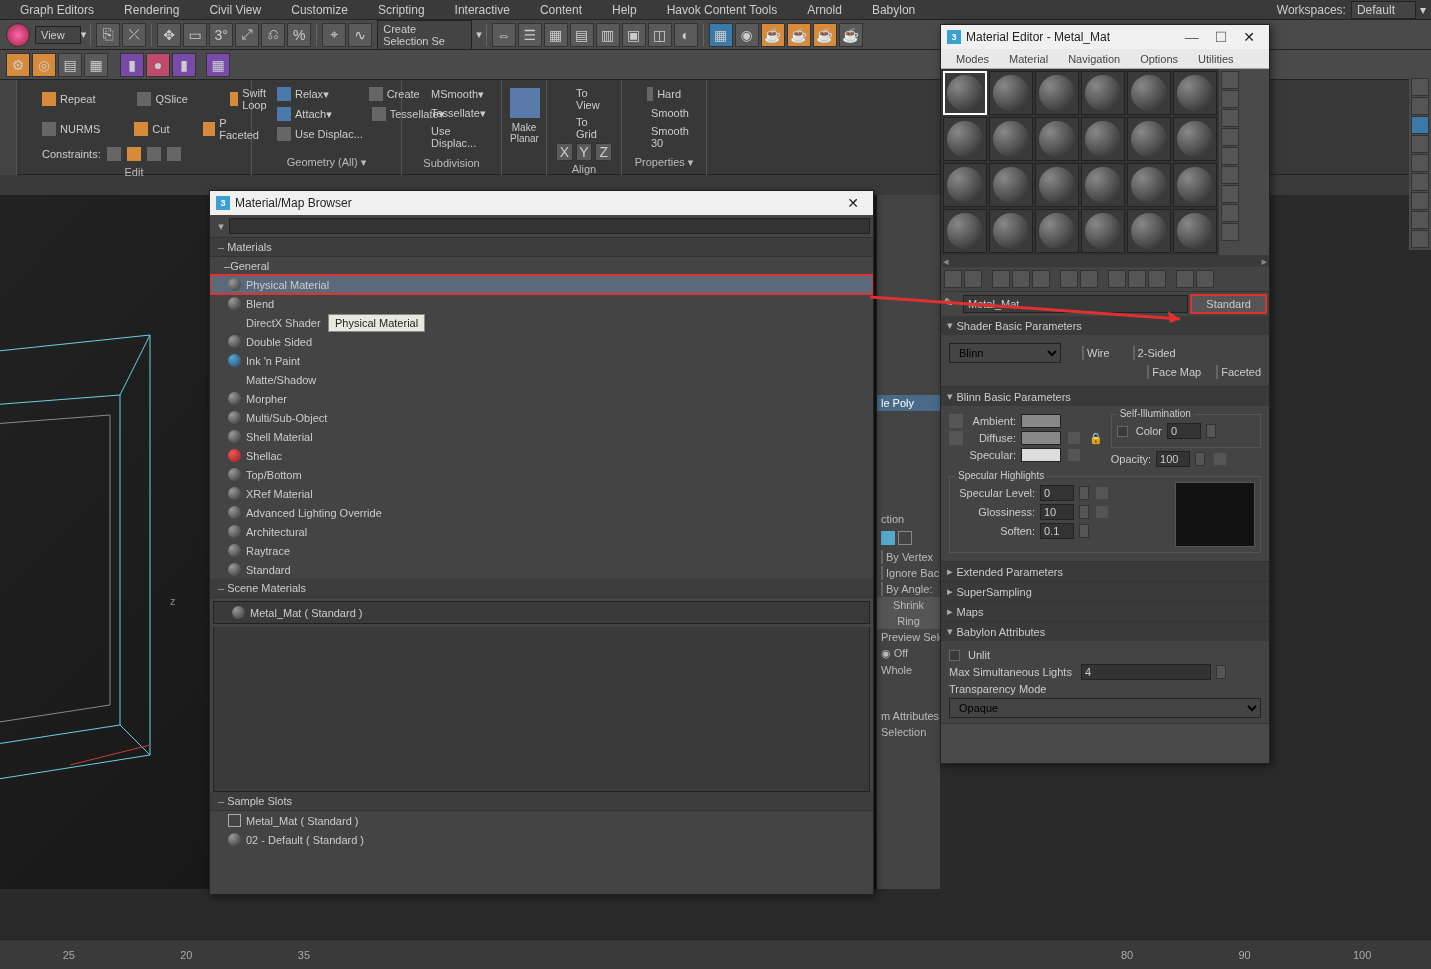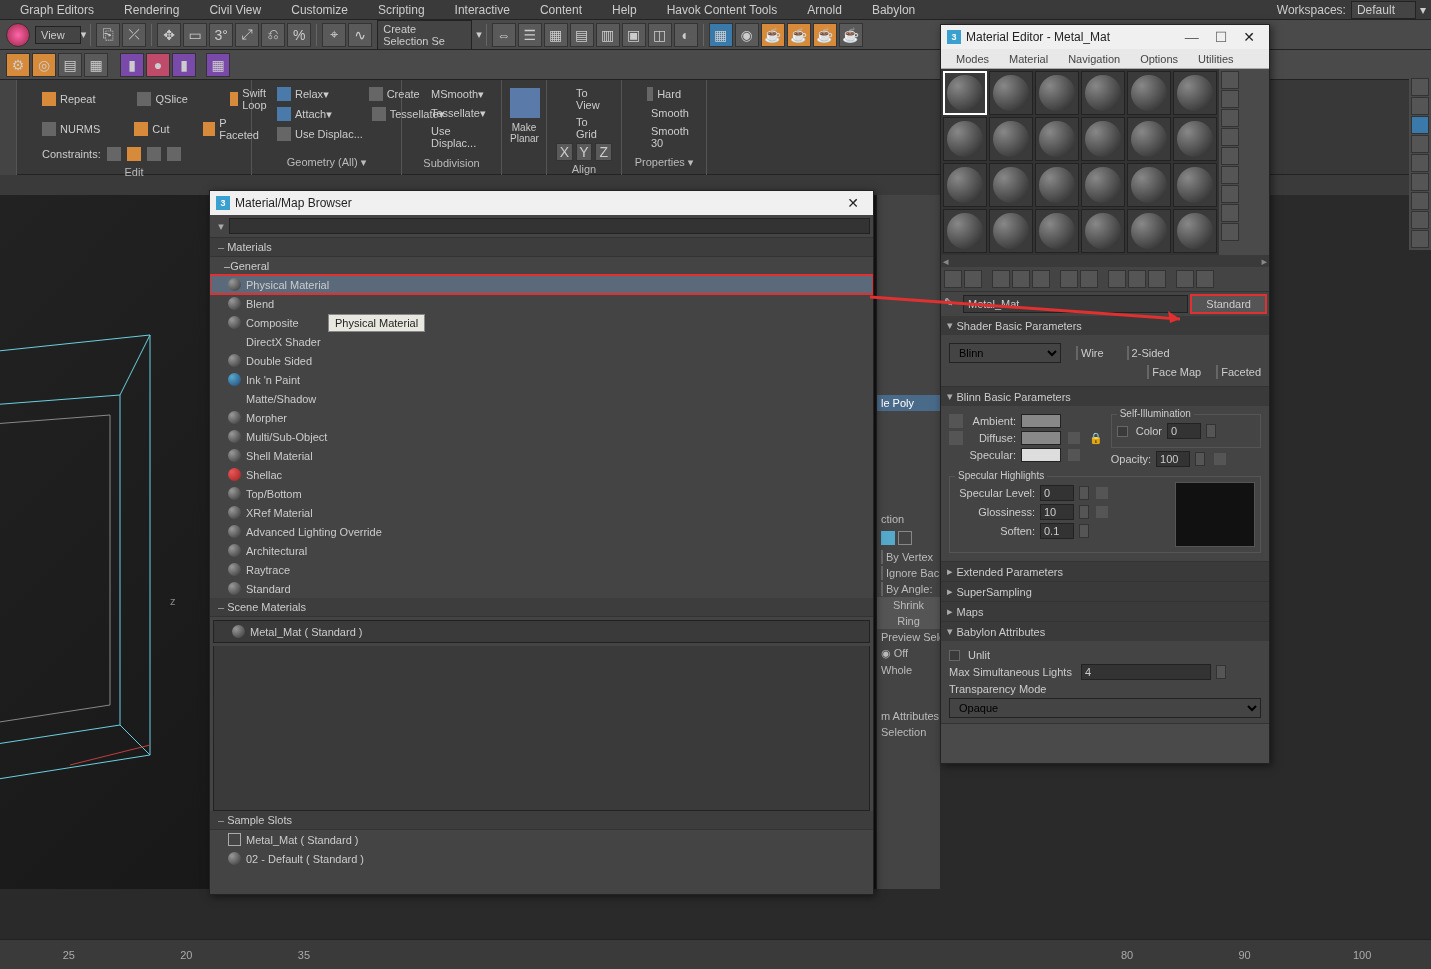--- a/index.html
+++ b/index.html
@@ -327,24 +327,20 @@
     <div class="sub-header"><span class="arrow">–</span><span>General</span></div>
     <div class="mat-item highlighted">
         <span class="sphere"></span>
         <span>Physical Material</span>
       </div>
     <div class="mat-item">
         <span class="sphere"></span>
         <span>Blend</span>
       </div>
     <div class="mat-item">
-        <span class="sphere"></span>
-        <span>Composite</span>
-      </div>
-    <div class="mat-item">
         <span style="width:13px;margin-right:5px"></span>
         <span>DirectX Shader</span>
       </div>
     <div class="mat-item">
         <span class="sphere"></span>
         <span>Double Sided</span>
       </div>
     <div class="mat-item">
         <span class="sphere blue"></span>
         <span>Ink 'n Paint</span>
@@ -546,21 +542,21 @@
       </div>
 
       <div class="rollout">
         <div class="rollout-hdr">
             <span class="tri">▾</span>
             <span>Shader Basic Parameters</span>
           </div>
         <div class="rollout-body">
           <div class="param-row">
             <select class="dd-small" style="width:112px"><option>Blinn</option></select>
-            <span style="margin-left:10px"><span class="chk"></span><span>Wire</span></span>
+            <span style="margin-left:16px"><span class="chk"></span><span>Wire</span></span>
             <span style="margin-left:18px"><span class="chk"></span><span>2-Sided</span></span>
           </div>
           <div class="param-row" style="justify-content:flex-end">
             <span><span class="chk"></span><span>Face Map</span></span>
             <span style="margin-left:10px"><span class="chk"></span><span>Faceted</span></span>
           </div>
         </div>
       </div>
 
       <div class="rollout">

